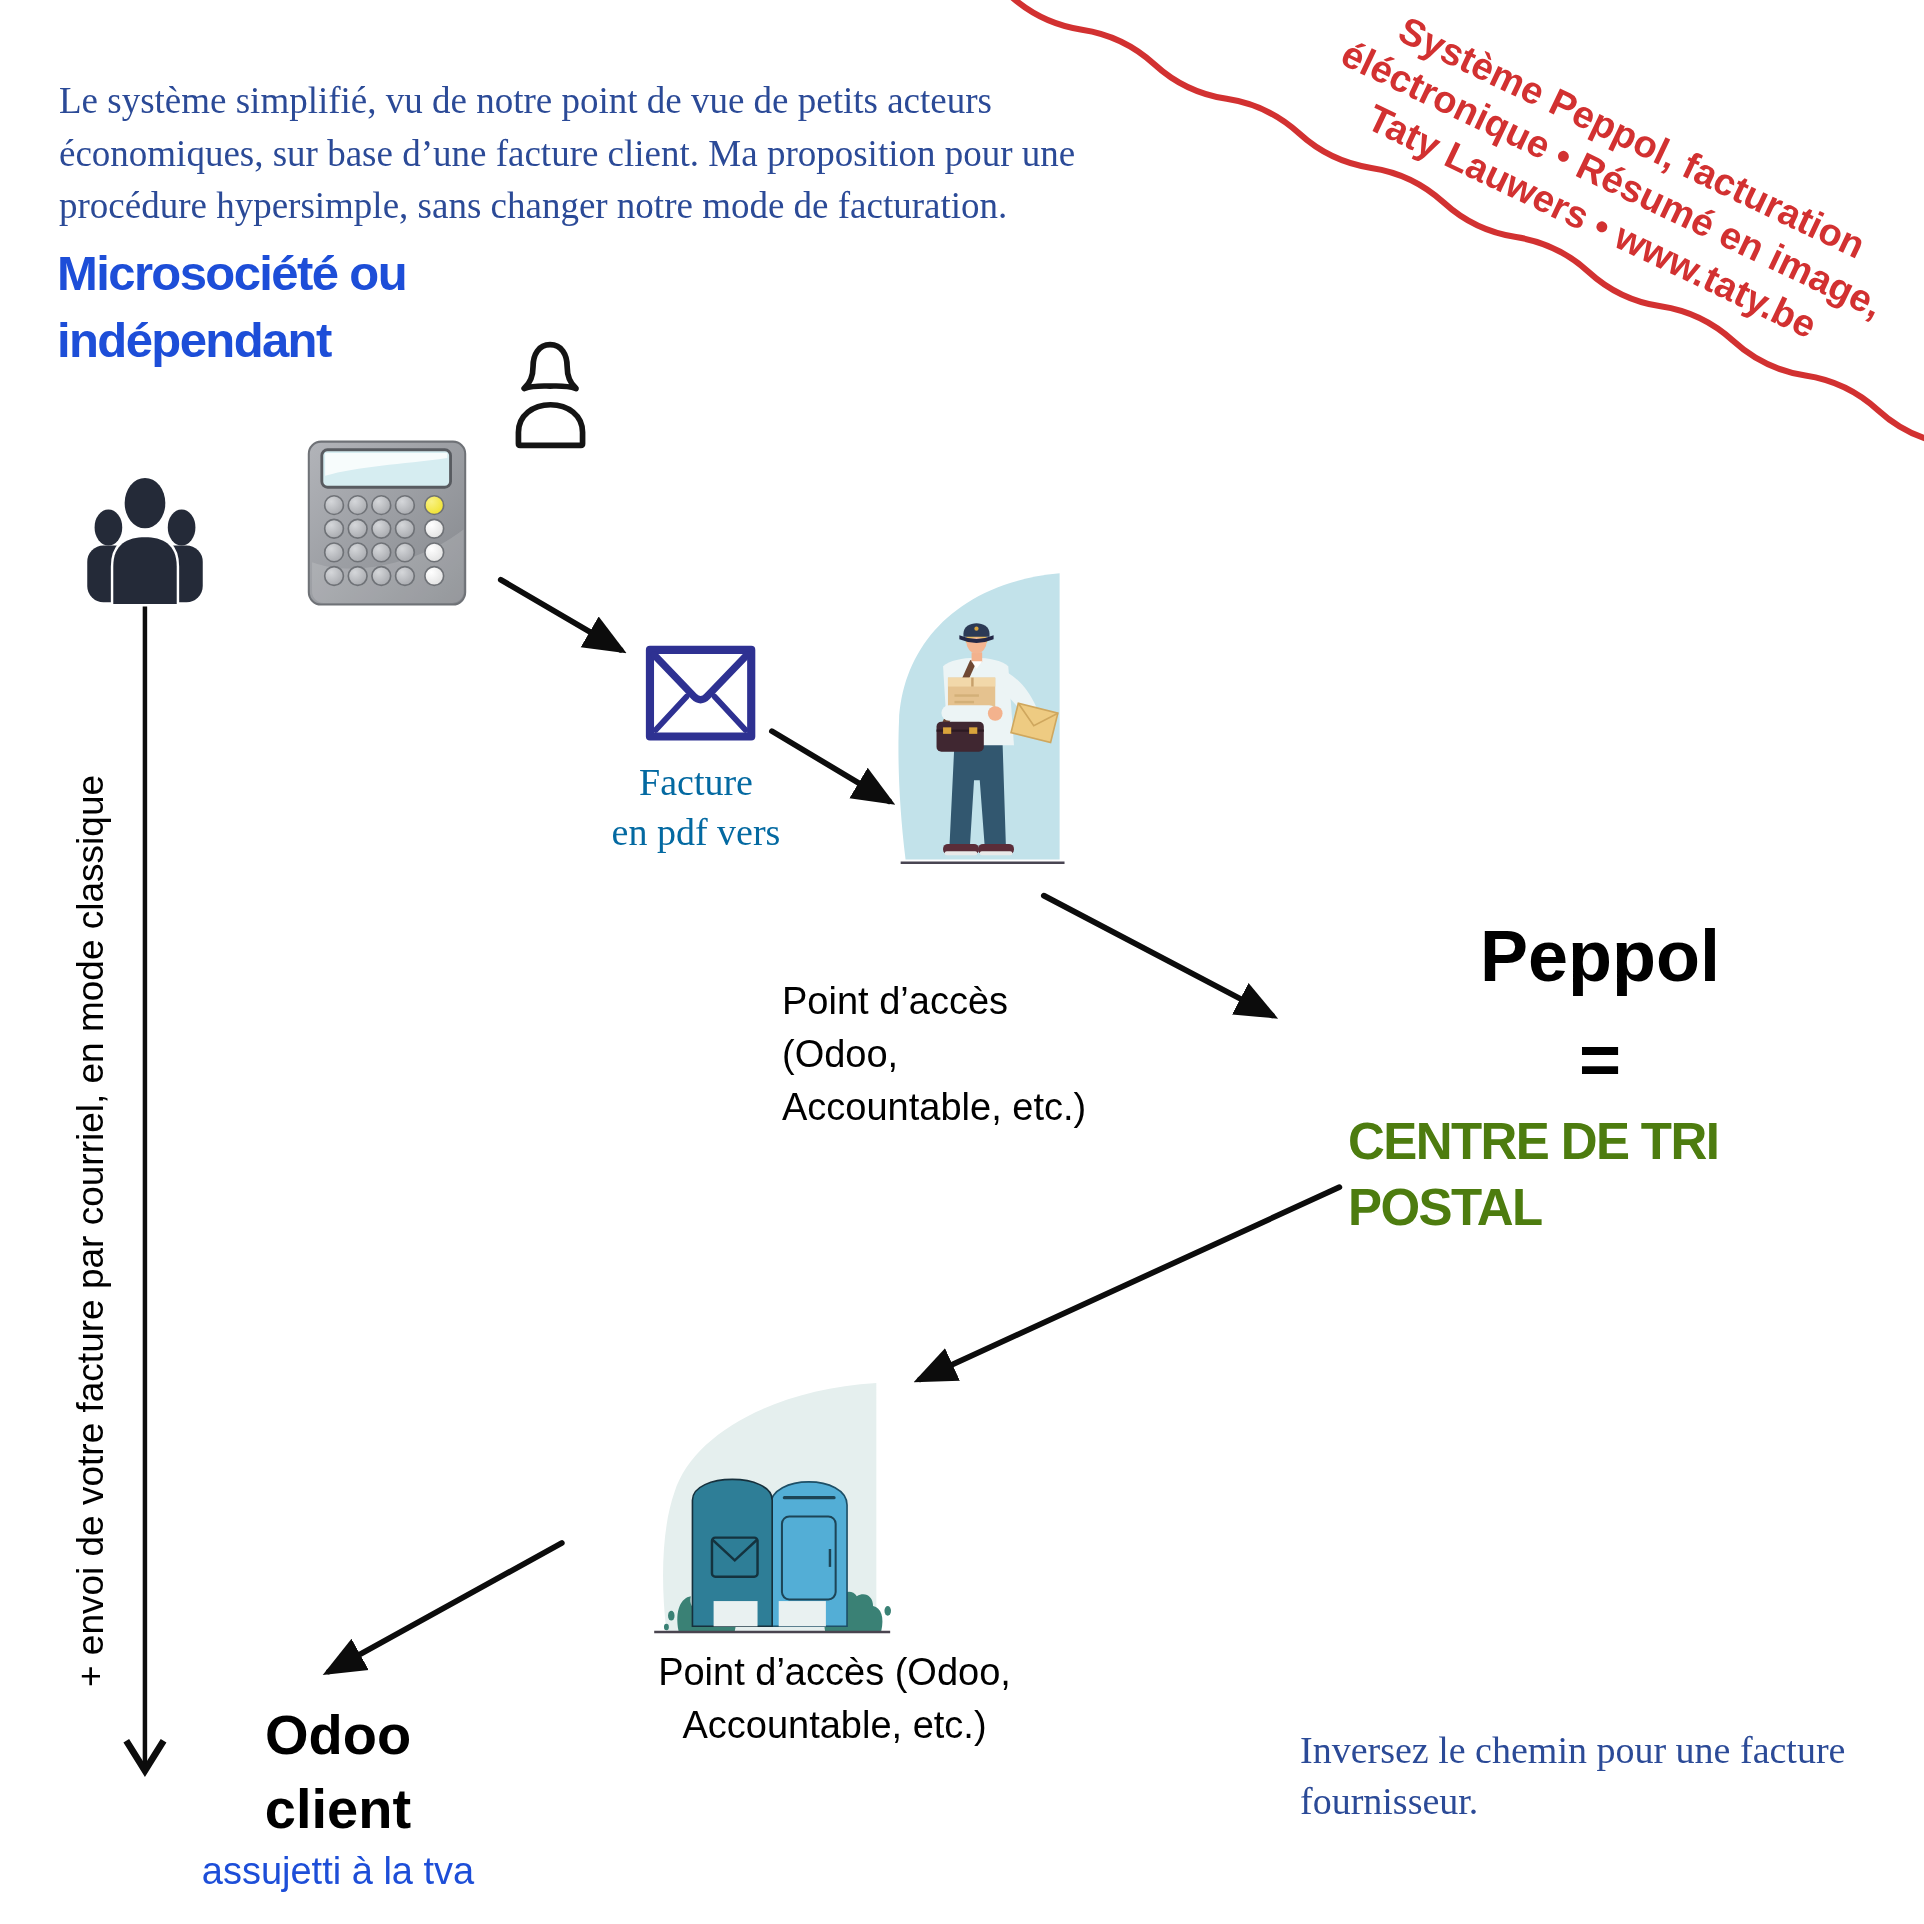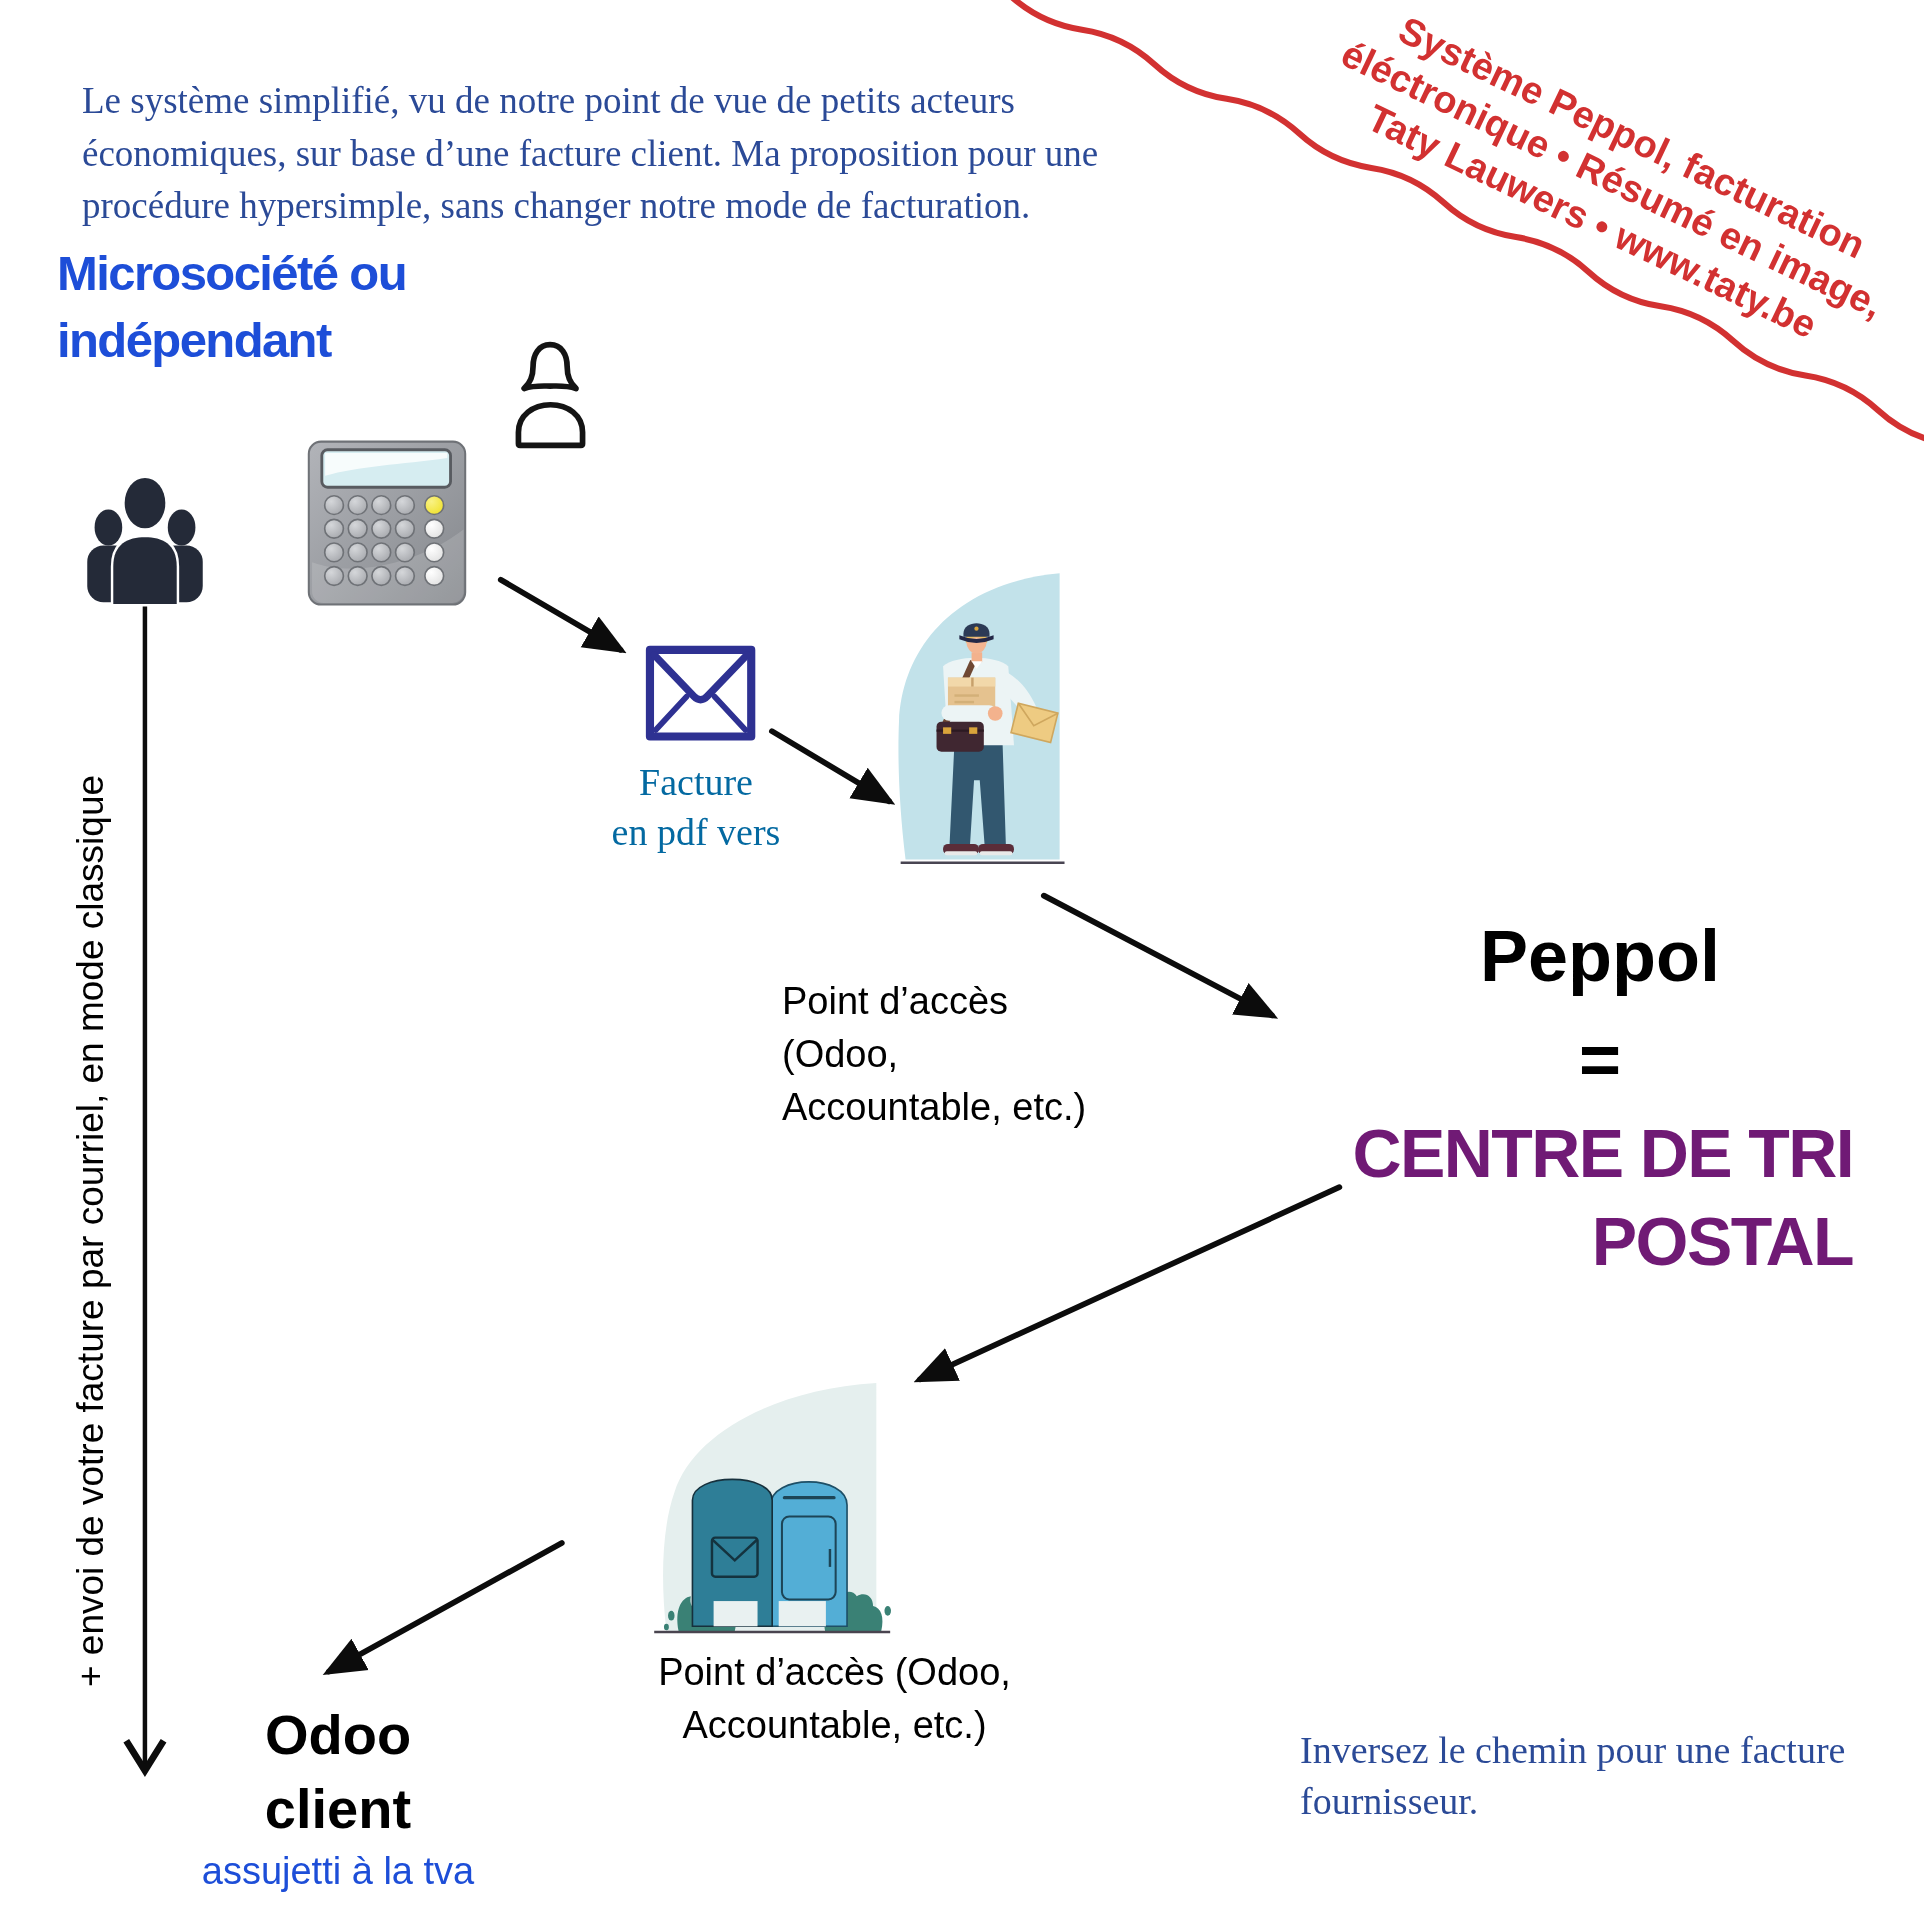--- a/index.html
+++ b/index.html
@@ -9,21 +9,20 @@
   #canvas{
     position:relative; width:1924px; height:1924px; overflow:hidden;
     background:#ffffff; font-family:"Liberation Sans",sans-serif; color:#000;
   }
   .abs{position:absolute;}
   .pre{white-space:pre-line;}
   .intro{
     left:59px; top:75px; width:1124px;
     font-family:"Liberation Serif",serif; font-size:37px; line-height:1.42;
     color:var(--blue);
-    margin-left:23px;
   }
   .title{
     left:57px; top:240px; width:733px;
     font-size:49px; font-weight:700; letter-spacing:-1.6px; line-height:1.36; color:#1d4ed8;
   }
   .stamp{
     left:1282px; top:110px; width:660px;
     transform:rotate(25.5deg); transform-origin:center center;
     color:var(--red); font-size:38px; font-weight:600; line-height:1.22; text-align:center;
   }
@@ -34,22 +33,22 @@
   .access-top{
     left:782px; top:975px; width:375px; 
     font-size:38px; line-height:1.4; color:#000;
   }
   .peppol-block{
     left:1368px; top:873px; width:464px; text-align:center;
     font-size:72px; font-weight:700; line-height:1.0; color:#000;margin-top:47px;
   }
   .peppol-block .eq{margin-top:31px;}
   .centre-block{
-    left:1348px; top:1109px; width:505px; text-align:right;
-    font-size:68px; font-weight:700; letter-spacing:-1.6px; line-height:1.3; color:#701a75;
+    left:1348px; top:1109px; width:505px; text-align:left;
+    font-size:51px; font-weight:700; letter-spacing:-1.6px; line-height:1.3; color:#4d7c0f;
   }
   .access-bottom{
     left:647px; top:1646px; width:375px; text-align:center;
     font-size:38px; line-height:1.4; color:#000;
   }
   .client{
     left:212px; top:1698px; width:252px; text-align:center;
     font-size:56px; font-weight:700; line-height:1.33; color:#000;
   }
   .client-sub{

